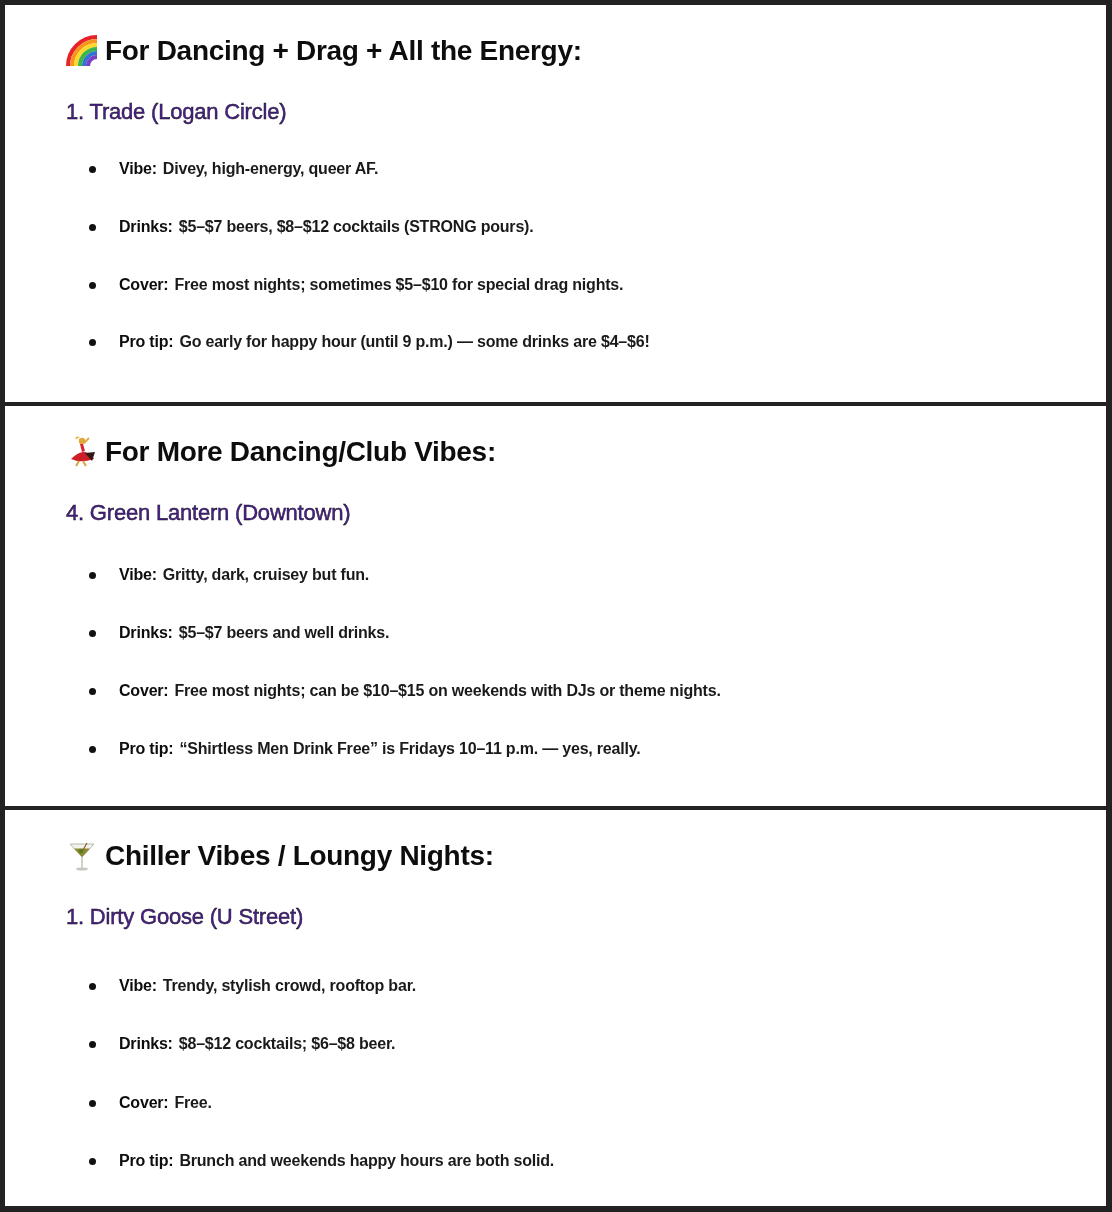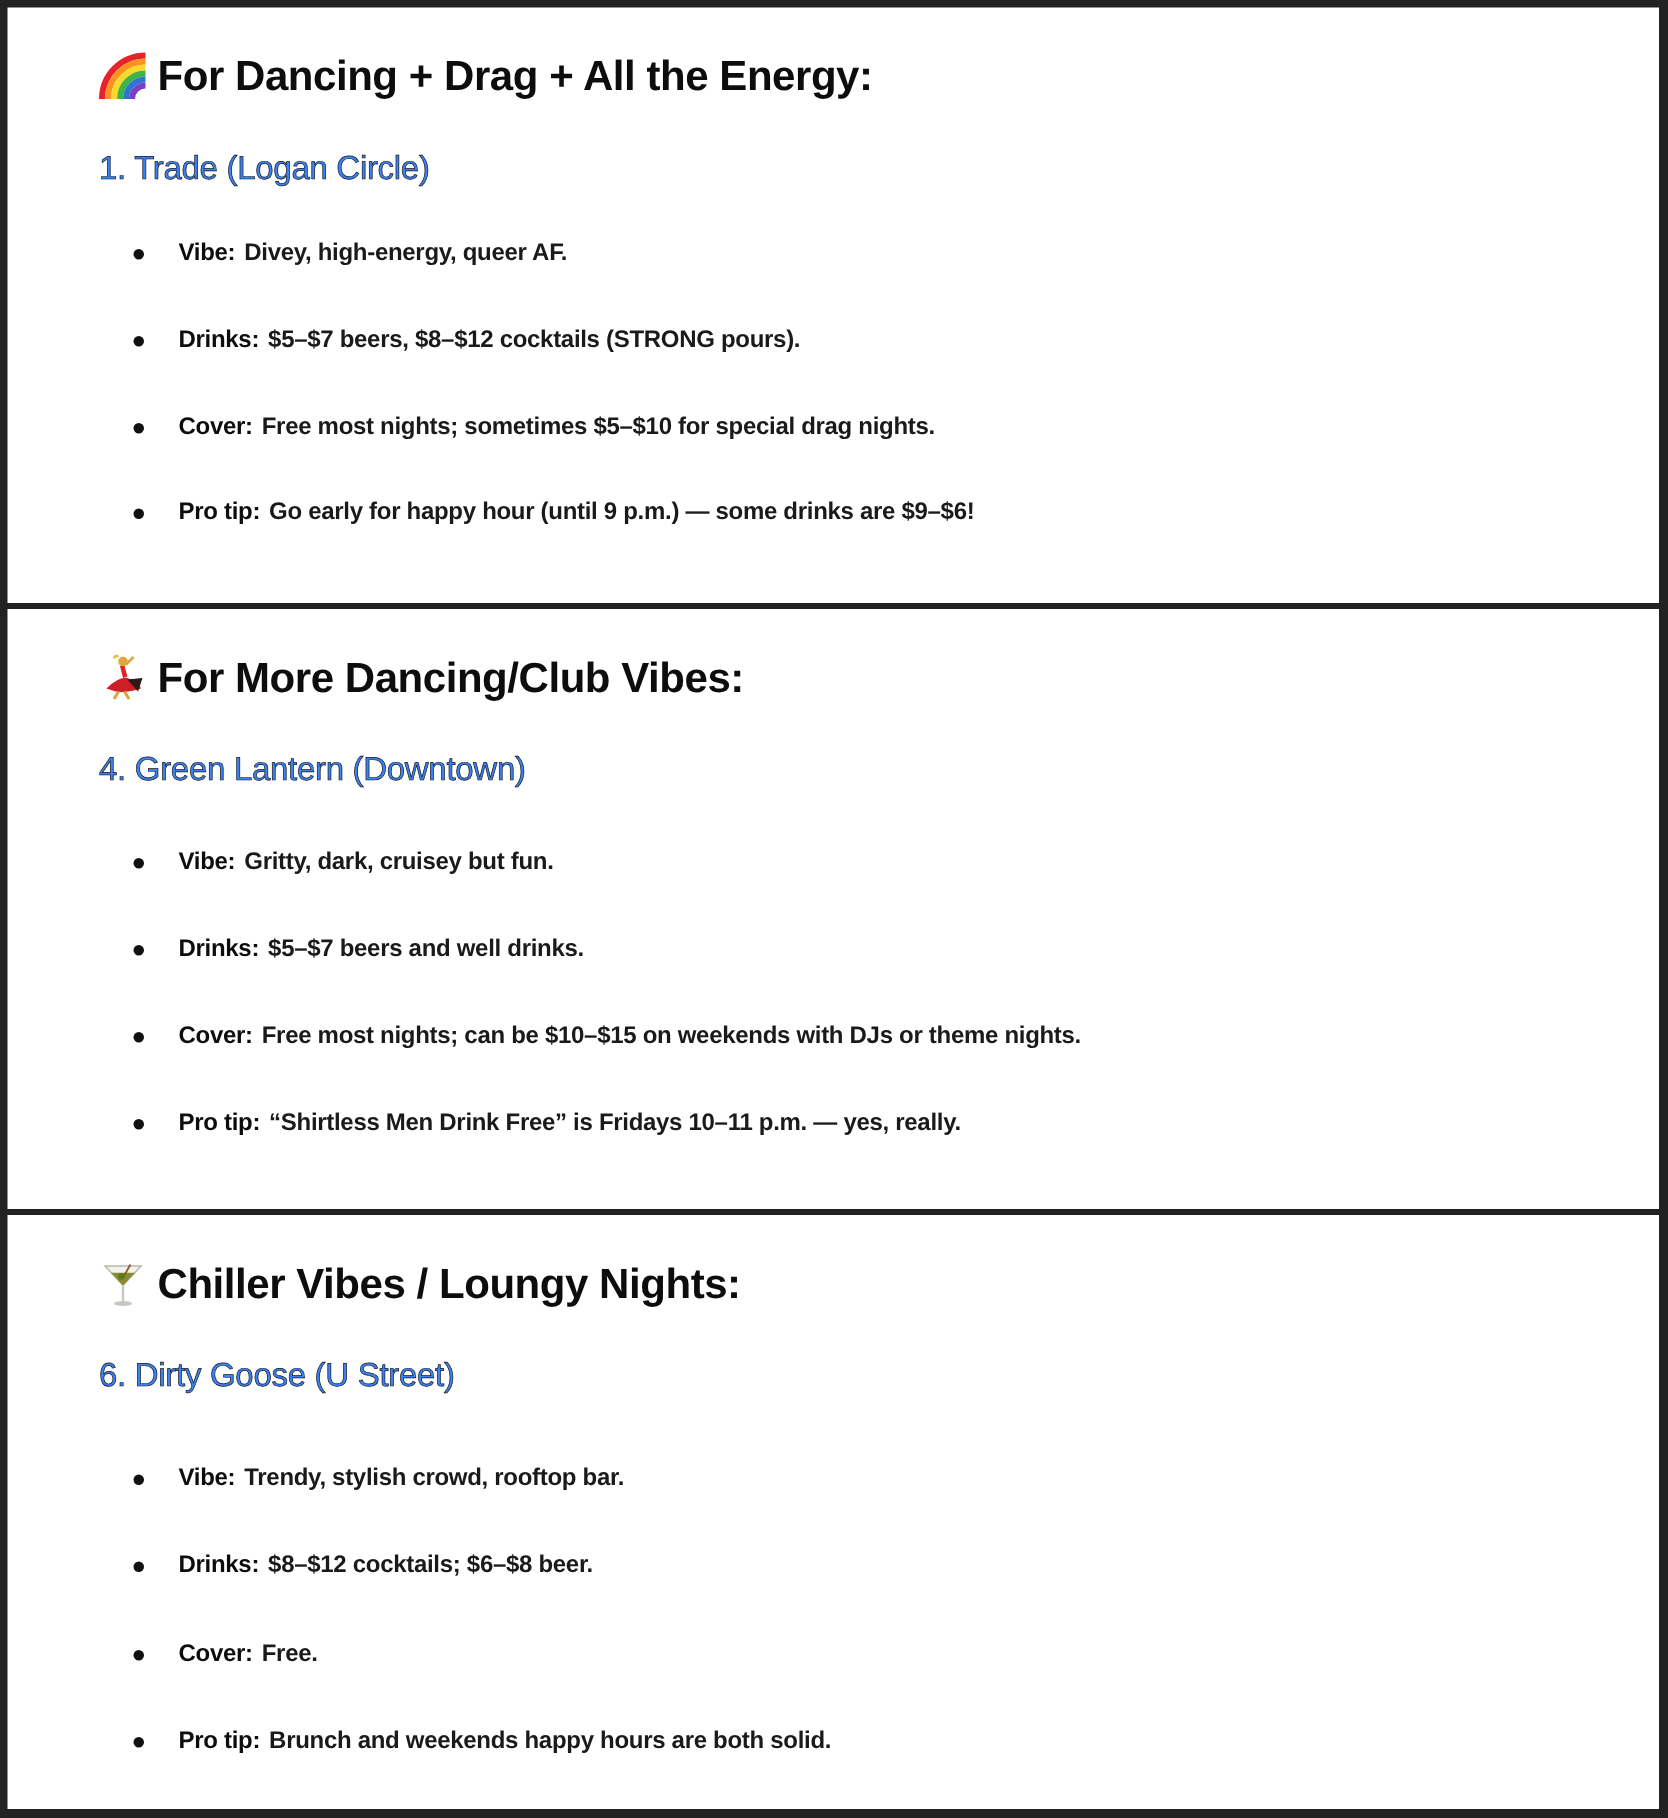--- a/index.html
+++ b/index.html
@@ -20,21 +20,21 @@
       position: absolute; left: 60px; top: 28px; height: 36px;
       display: flex; align-items: center; gap: 6px;
       font-size: 28px; font-weight: bold; letter-spacing: -0.3px; color: #0d0d0d;
       white-space: nowrap;
     }
     .heading .emoji { width: 34px; height: 34px; display: inline-block; flex: 0 0 34px; }
     .heading .emoji svg { width: 34px; height: 34px; display: block; }
 
     .item-title {
       position: absolute; left: 61px; top: 92px; height: 30px; line-height: 30px;
-      font-size: 22px; font-weight: bold; color: #3b82f6; white-space: nowrap;
+      font-size: 22px; font-weight: bold; color: #4c1d95; white-space: nowrap;
       letter-spacing: -0.2px;
     }
     .item-title.semi { font-weight: normal; -webkit-text-stroke: 0.45px #111111; }
 
     .bullets { position: absolute; left: 0; top: 0; width: 100%; }
     .bullet {
       position: absolute; left: 80px; height: 30px; line-height: 30px;
       display: flex; align-items: center; white-space: nowrap; font-size: 16px; color: #1a1a1a;
       letter-spacing: -0.2px;
     }
@@ -77,21 +77,21 @@
         <span class="text">$5–$7 beers, $8–$12 cocktails (STRONG pours).</span>
       </li>
       <li class="bullet" style="top:265px">
         <span class="dot"></span>
         <span class="label">Cover:</span>
         <span class="text">Free most nights; sometimes $5–$10 for special drag nights.</span>
       </li>
       <li class="bullet" style="top:322px">
         <span class="dot"></span>
         <span class="label">Pro tip:</span>
-        <span class="text">Go early for happy hour (until 9 p.m.) — some drinks are $9–$6!</span>
+        <span class="text">Go early for happy hour (until 9 p.m.) — some drinks are $4–$6!</span>
       </li>
     </ul>
   </section>
 
   <section class="panel panel-2">
     <h2 class="heading">
       <span class="emoji">
         <svg viewBox="0 0 34 34">
           <circle cx="17" cy="6" r="3.2" fill="#e0a83a"></circle>
           <path d="M14 3 Q12 1 11 4" fill="none" stroke="#e8b83c" stroke-width="1.6"></path>
@@ -136,21 +136,21 @@
           <path d="M5 5 L29 5 L17 18 Z" fill="#f3f3ee" stroke="#b8b8b0" stroke-width="1"></path>
           <path d="M9 9.5 L25 9.5 L17 18 Z" fill="#8a8a2e"></path>
           <circle cx="16" cy="12" r="2.2" fill="#5b7a1c"></circle>
           <path d="M22 4 L18 11" stroke="#8b5a2b" stroke-width="1.2"></path>
           <rect x="16.2" y="18" width="1.6" height="11" fill="#c8c8c2"></rect>
           <ellipse cx="17" cy="30" rx="6" ry="1.6" fill="#c8c8c2"></ellipse>
         </svg>
       </span>
       <span>Chiller Vibes / Loungy Nights:</span>
     </h2>
-    <div class="item-title semi">6. Dirty Goose (U Street)</div>
+    <div class="item-title semi">1. Dirty Goose (U Street)</div>
     <ul class="bullets">
       <li class="bullet" style="top:161px">
         <span class="dot"></span>
         <span class="label">Vibe:</span>
         <span class="text">Trendy, stylish crowd, rooftop bar.</span>
       </li>
       <li class="bullet" style="top:219px">
         <span class="dot"></span>
         <span class="label">Drinks:</span>
         <span class="text">$8–$12 cocktails; $6–$8 beer.</span>

